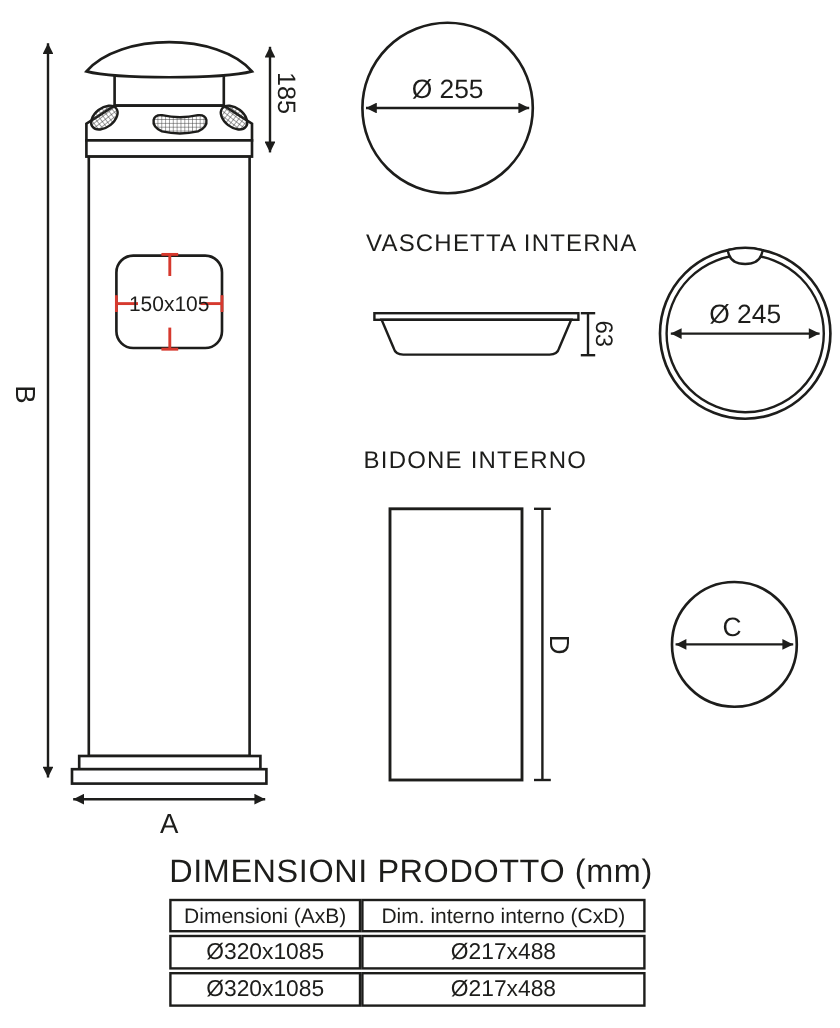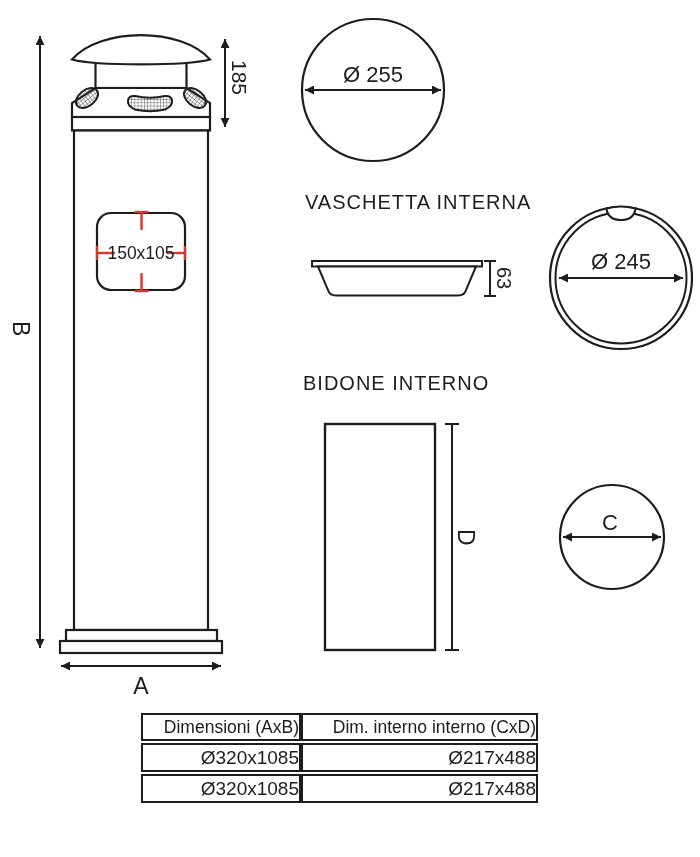--- a/index.html
+++ b/index.html
@@ -13,21 +13,21 @@
   #spec-block{position:absolute;left:141px;top:711px;width:397px;}
   #spec-title{
     text-align:center;font-size:27px;letter-spacing:.5px;color:#1d1d1b;
     margin:0 0 5px 0;font-weight:400;white-space:nowrap;
   }
   table.spec{
     border-collapse:separate;border-spacing:0 2px;width:100%;
     table-layout:fixed;
   }
   table.spec th,table.spec td{
-    border:2px solid #1d1d1b;text-align:right;padding:0;
+    border:2px solid #1d1d1b;text-align:center;padding:0;
     font-weight:400;white-space:nowrap;overflow:hidden;
   }
   table.spec th{height:24px;font-size:17.5px;}
   table.spec td{height:25px;font-size:19px;margin-top:32px;}
   col.c1{width:160px;} col.c2{width:237px;}
 </style>
 </head>
 <body>
 
 <div id="canvas">
@@ -120,20 +120,21 @@
       <text transform="translate(458,529) rotate(90)" font-size="23" stroke="none">D</text>
 
       <circle cx="612" cy="537" r="52" stroke-width="2.2"></circle>
       <line x1="563" y1="537" x2="661" y2="537" stroke-width="2" marker-start="url(#arr)" marker-end="url(#arr)"></line>
       <text x="610" y="530" text-anchor="middle" font-size="22" stroke="none">C</text>
     </g>
   </svg>
 
   
   <div id="spec-block">
+    <h2 id="spec-title">DIMENSIONI PRODOTTO (mm)</h2>
     <table class="spec">
       <colgroup>
           <col class="c1">
           <col class="c2">
         </colgroup>
       <thead>
         <tr>
           <th>Dimensioni (AxB)</th>
           <th>Dim. interno interno (CxD)</th>
         </tr>

